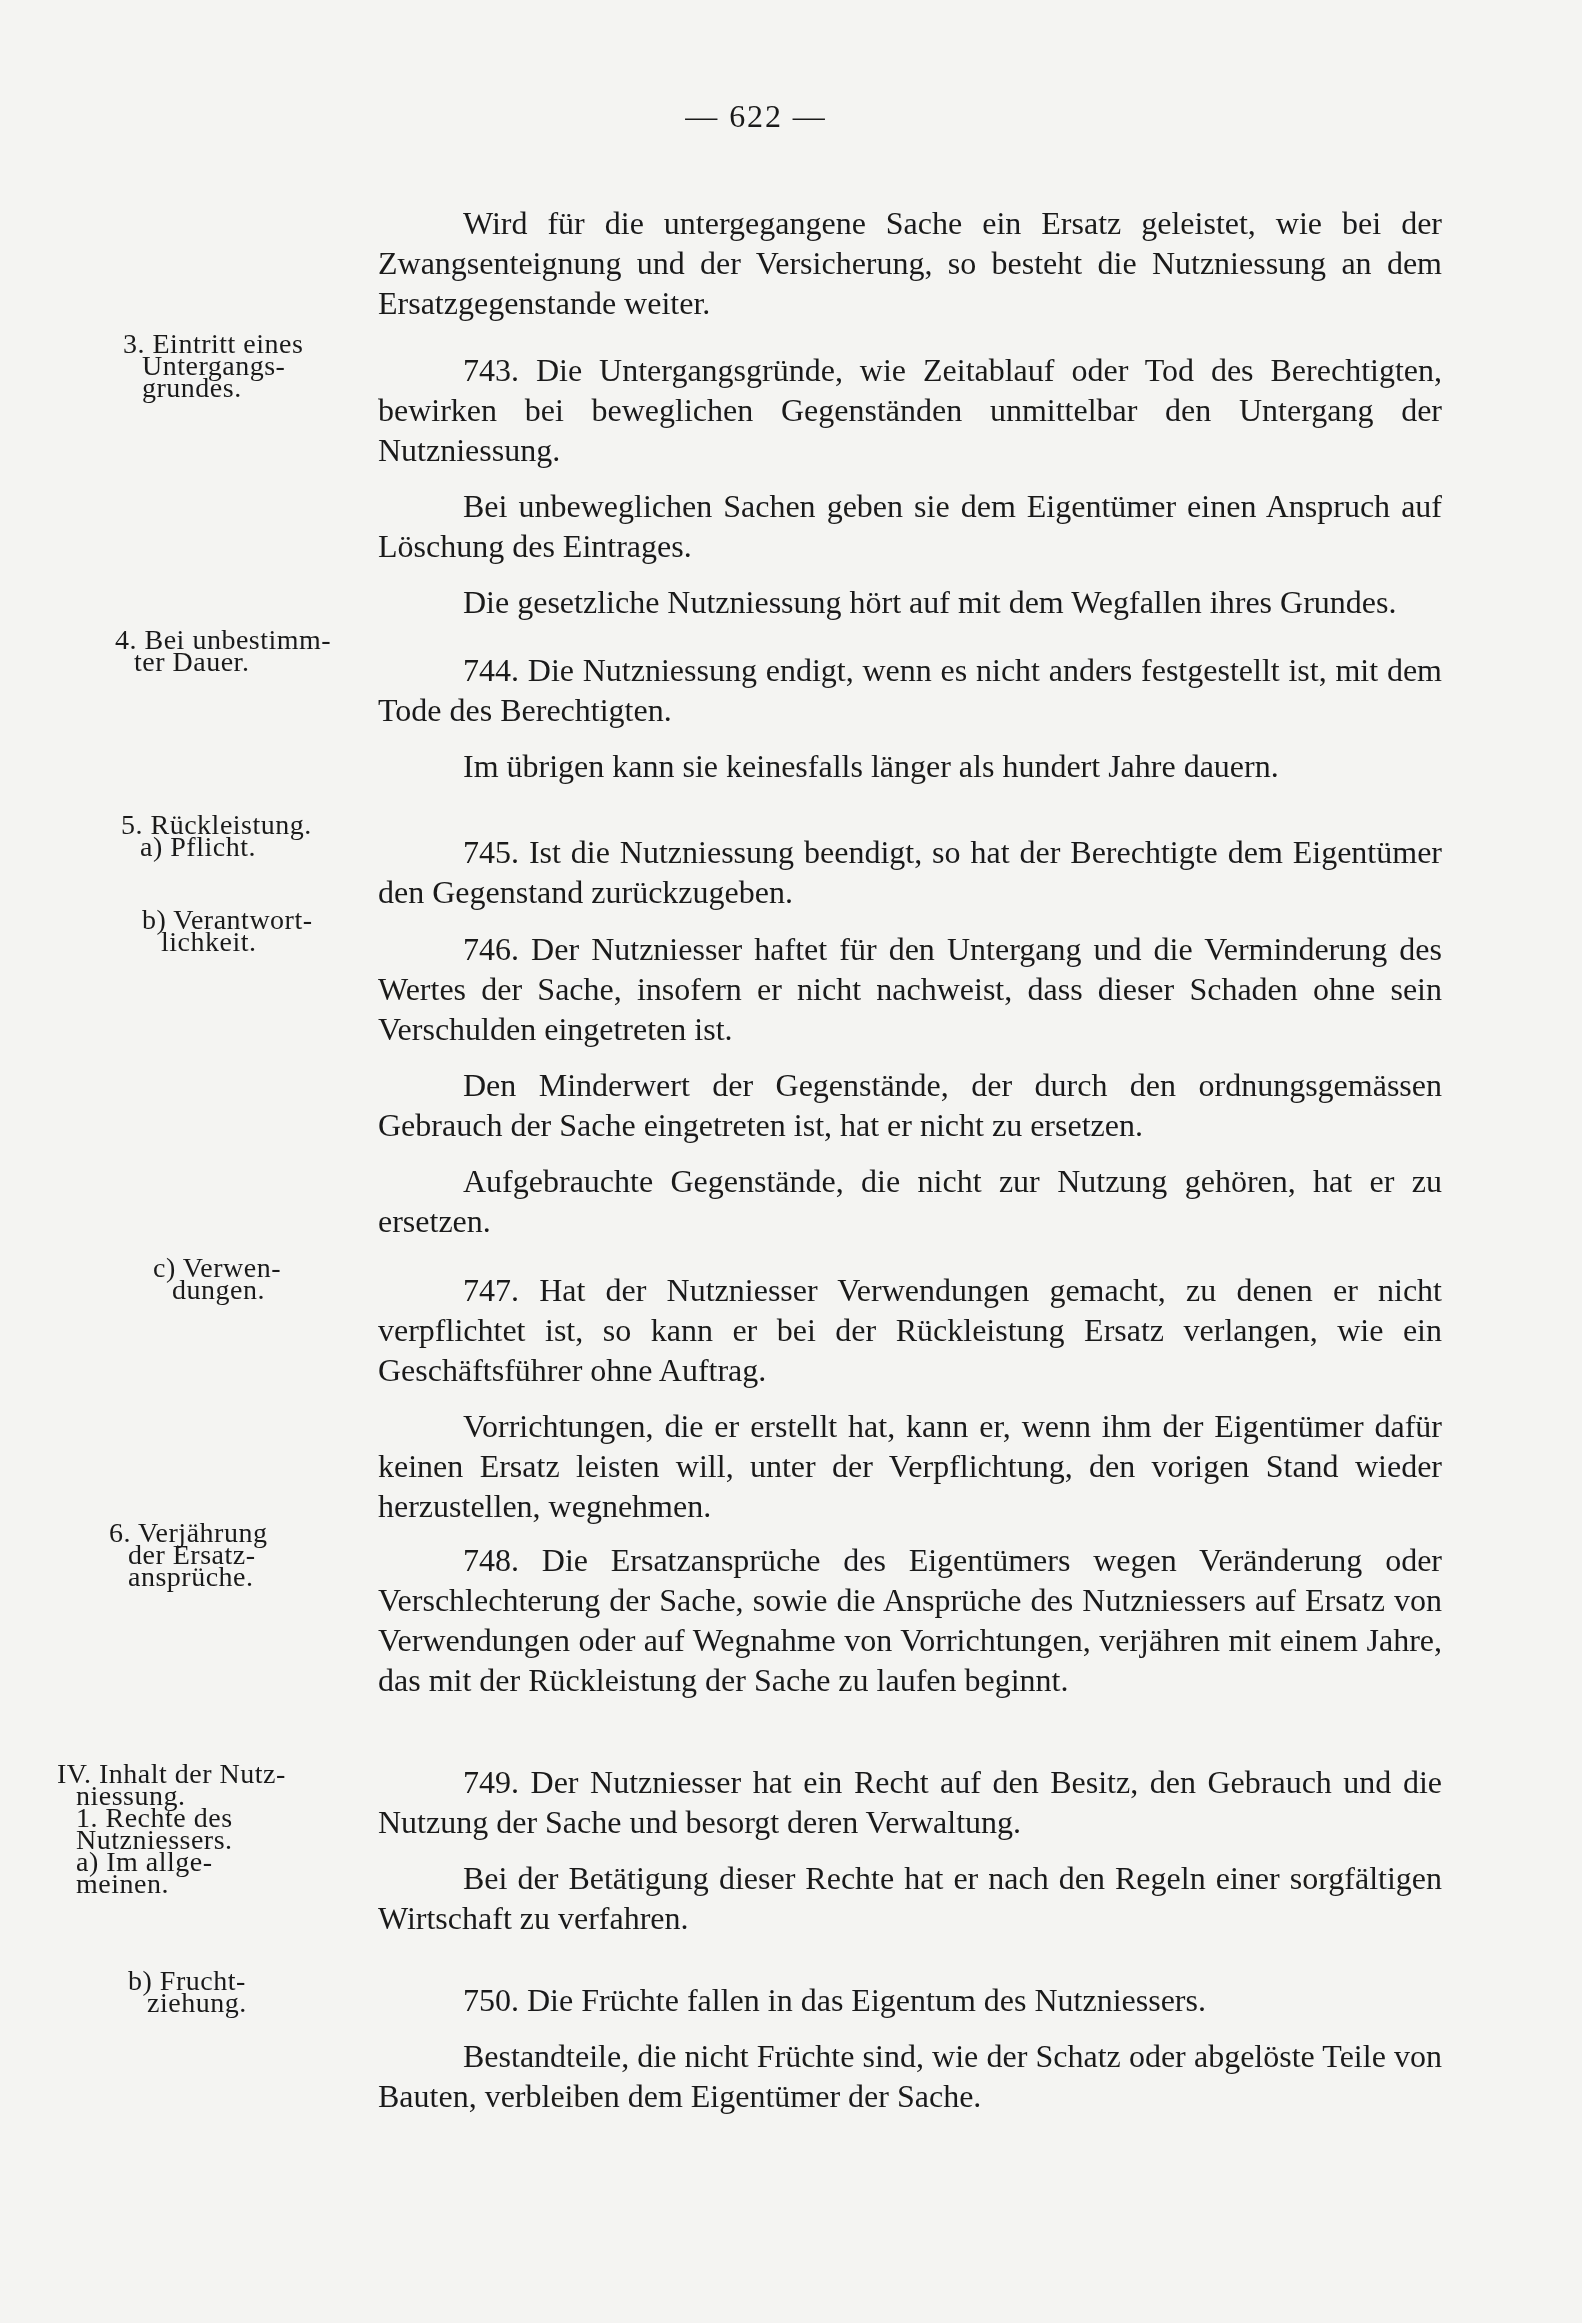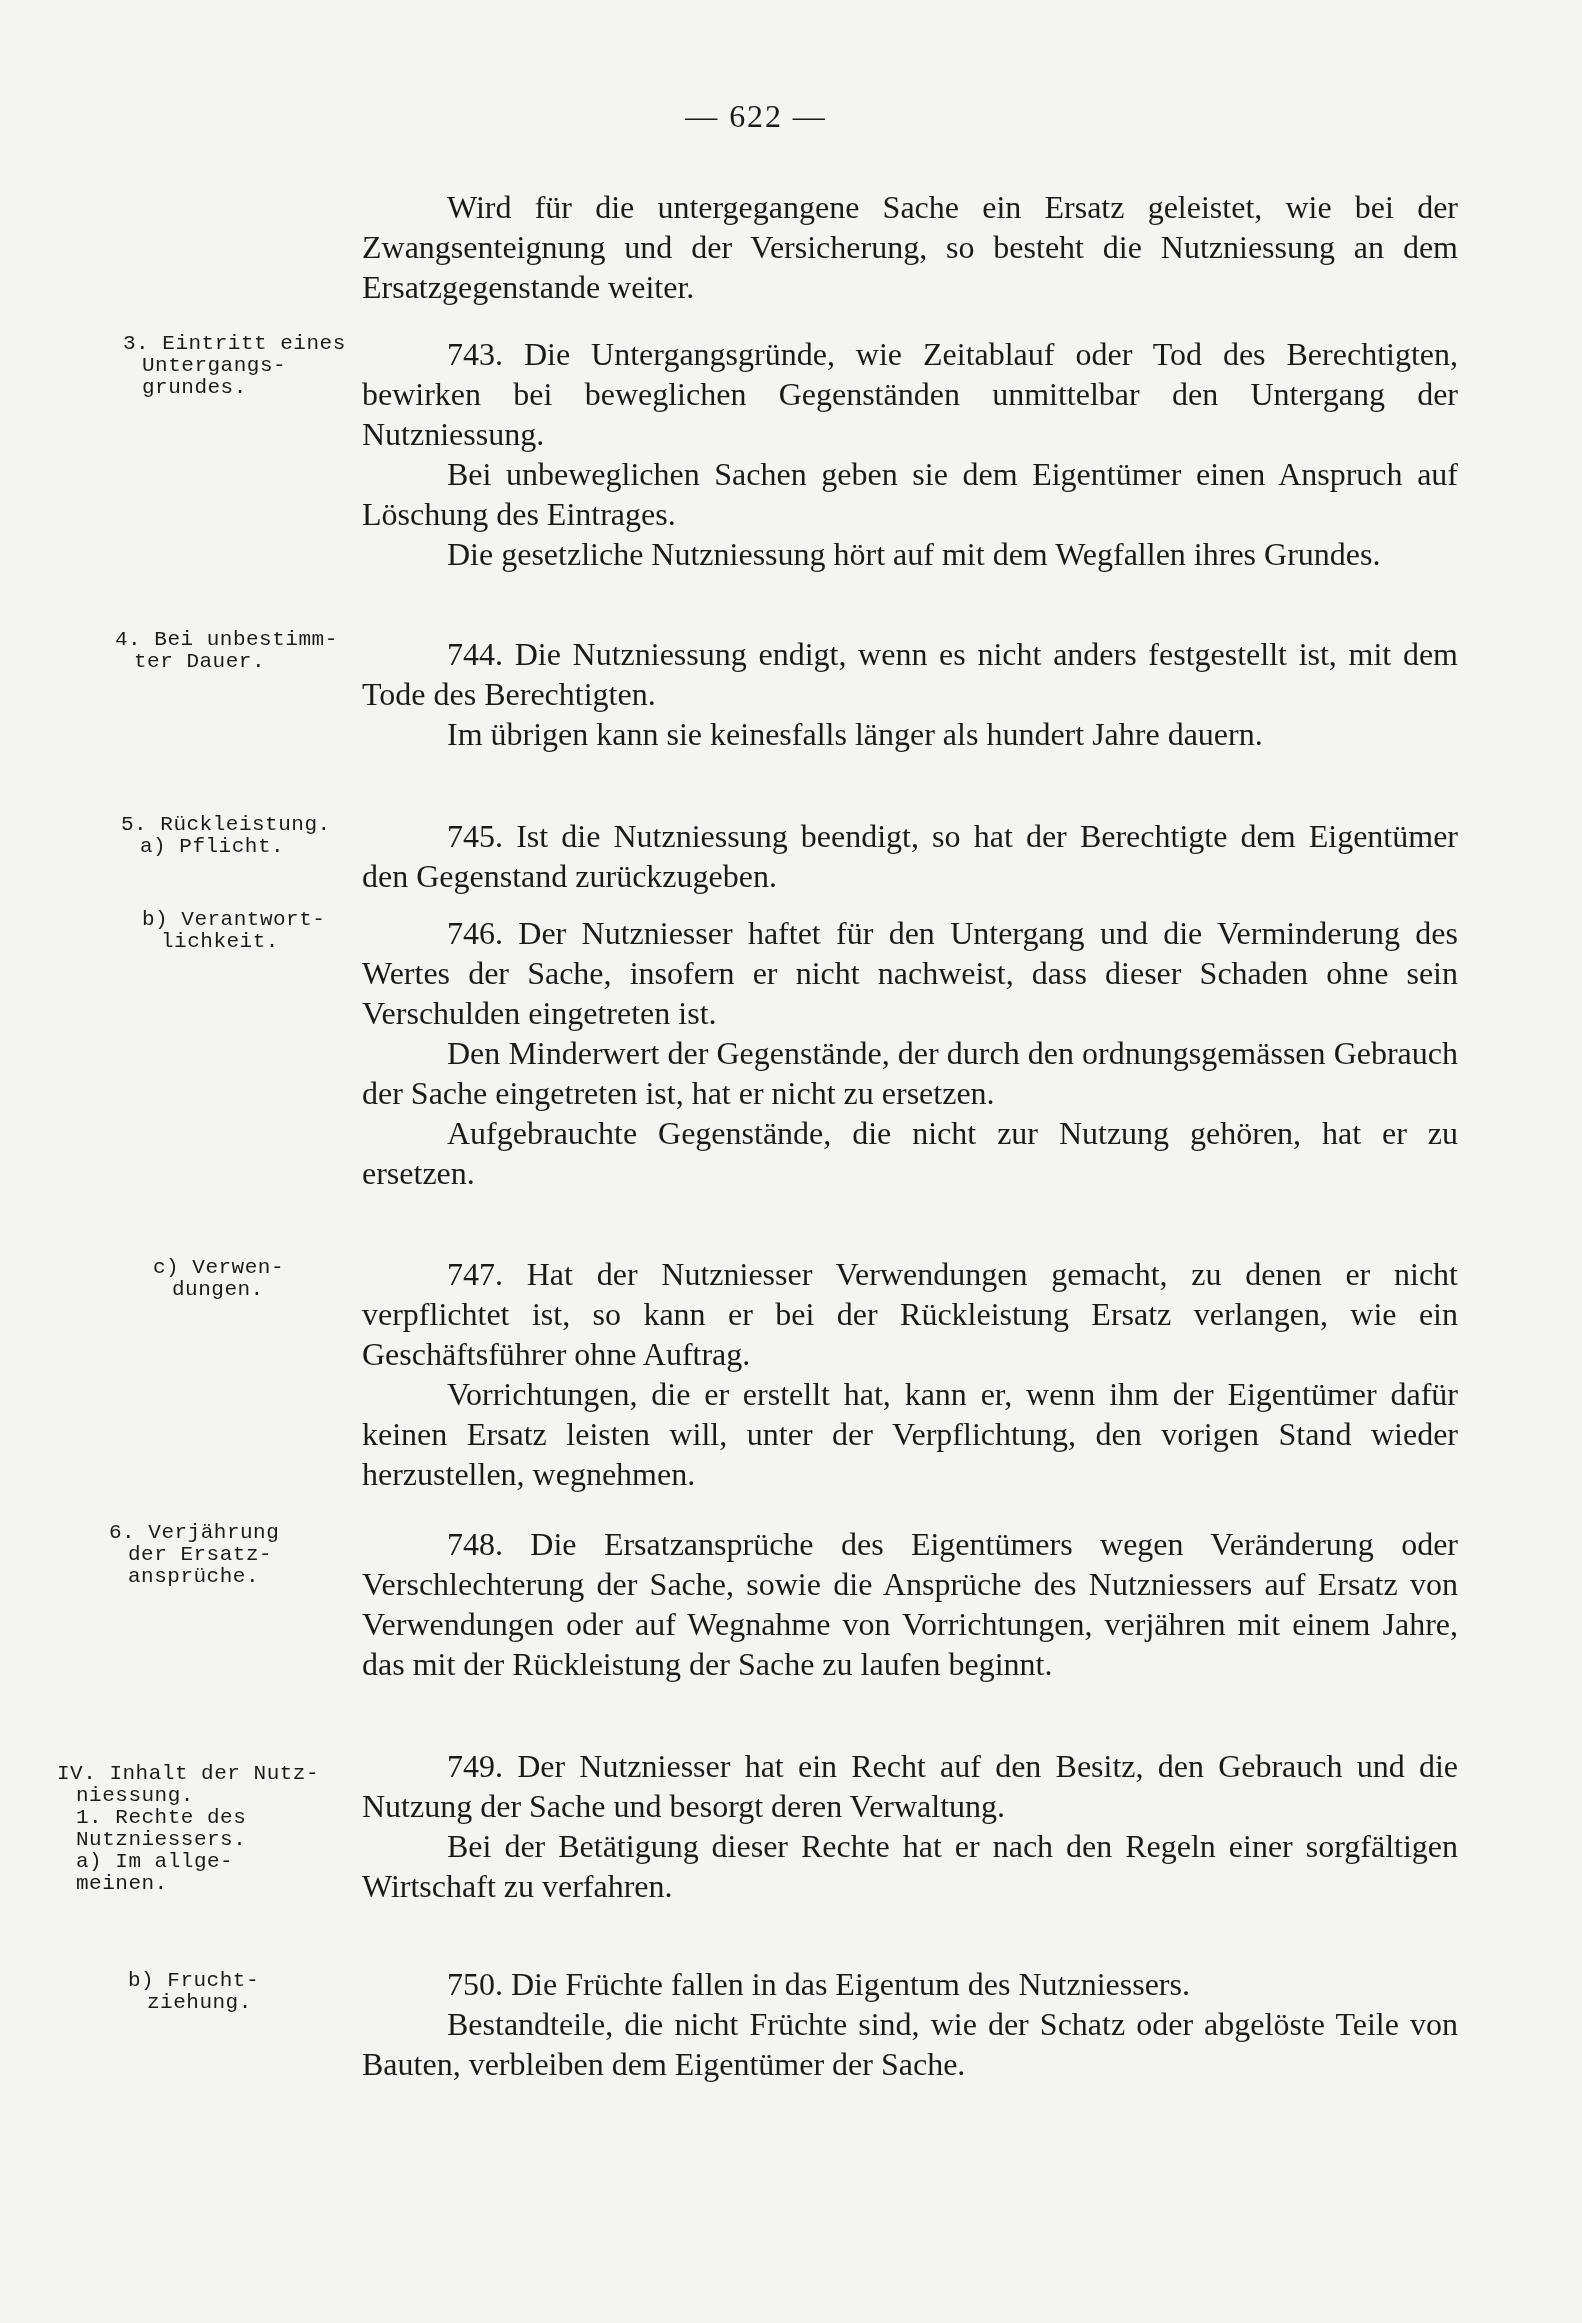--- a/index.html
+++ b/index.html
@@ -1,21 +1,21 @@
 <!DOCTYPE html>
 <html style="font-size:15px"><head>
 <meta charset="utf-8">
 <style>
 html,body{margin:0;padding:0;}
 body{width:1582px;height:2323px;background:#f4f4f2;position:relative;overflow:hidden;font-family:"Liberation Serif","DejaVu Serif",serif;color:#1a1a1a;}
 .pnum{position:absolute;top:98px;left:0;width:1304px;text-align:center;font-size:32px;letter-spacing:1.9px;padding-left:208px;box-sizing:border-box;}
 .main{position:absolute;left:362px;width:1096px;font-size:32px;line-height:40px;text-align:justify;}
-.main p{margin:0;text-indent:0;}
+.main p{margin:16px;text-indent:0;}
 .main p.ind{text-indent:85px;}
-.note{position:absolute;font-size:21px;line-height:22px;font-family:Liberation Mono, monospace;letter-spacing:0.5px;}
+.note{position:absolute;font-size:28px;line-height:22px;font-family:Liberation Serif, serif;letter-spacing:0.5px;}
 </style>
 </head>
 <body>
 
 <div class="pnum">— 622 —</div>
 
 <div id="notes">
     <div class="note" style="left: 123px; top: 333px;">
       <span style="display: block;">3. Eintritt eines</span>
       <span style="display: block; padding-left: 19px;">Untergangs-</span>

